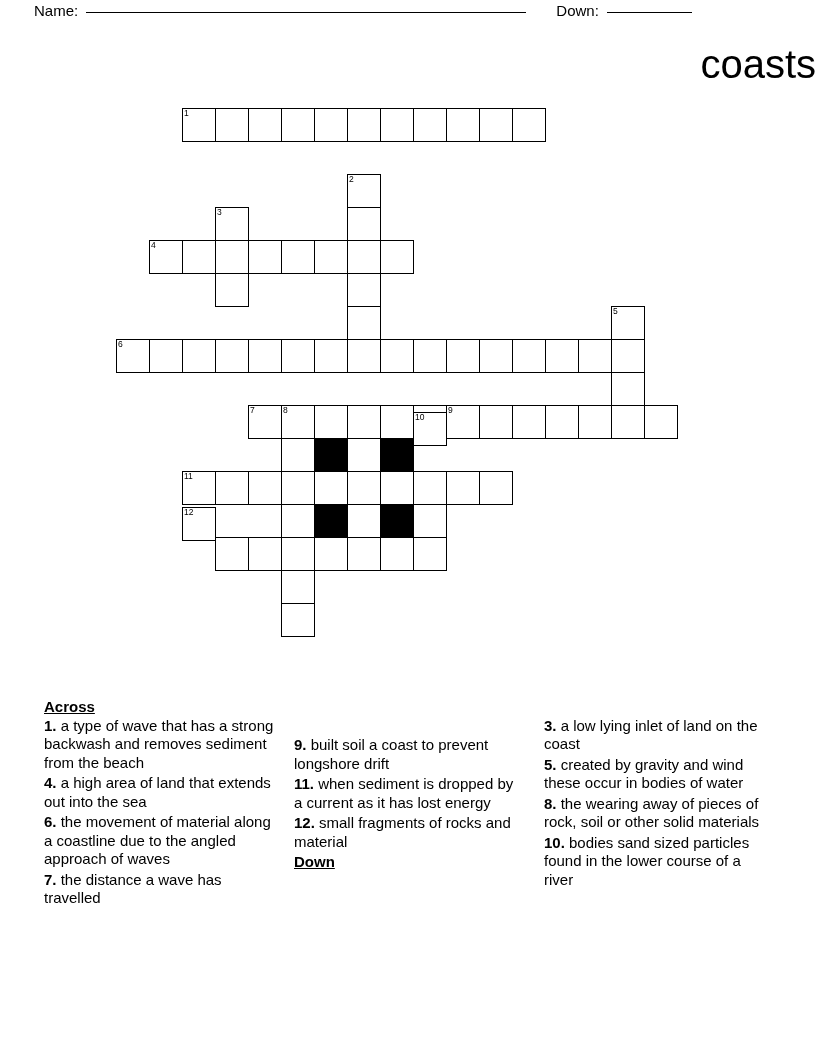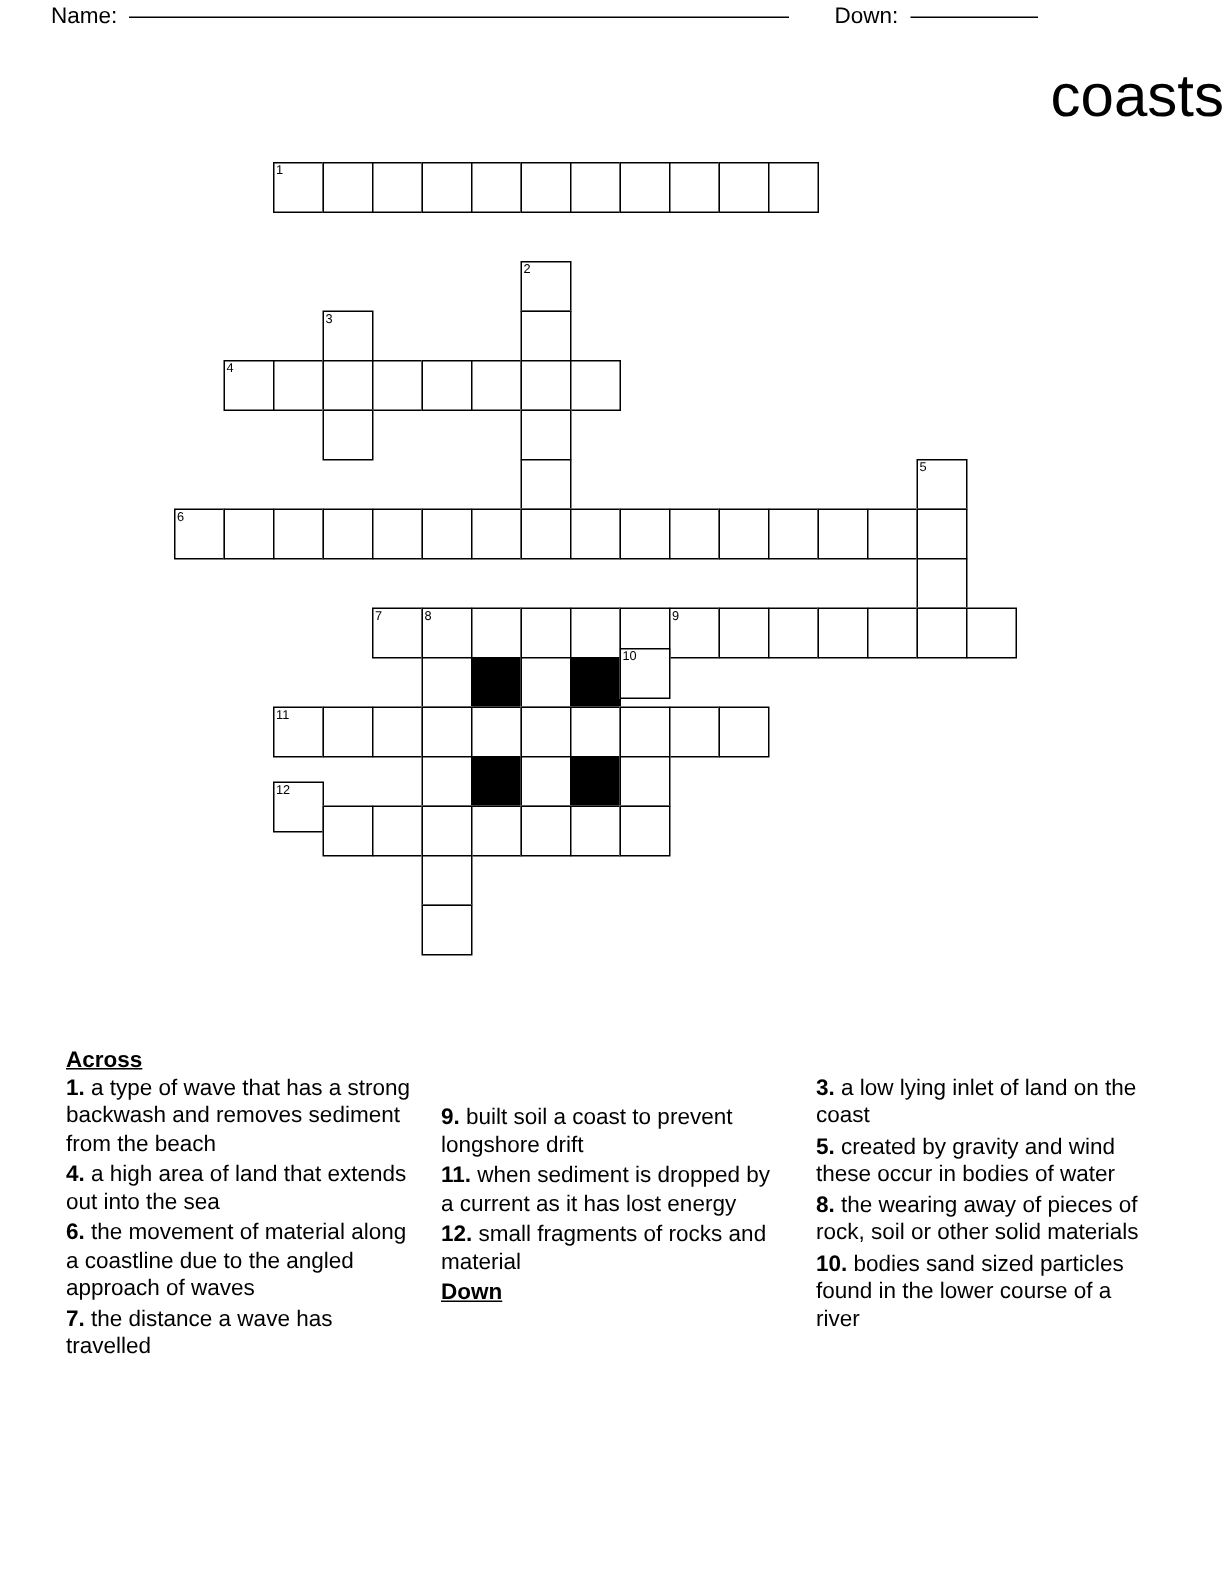--- a/index.html
+++ b/index.html
@@ -211,41 +211,41 @@
       <div class="cell" style="left: 479px; top: 405px;"></div>
       <div class="cell" style="left: 512px; top: 405px;"></div>
       <div class="cell" style="left: 545px; top: 405px;"></div>
       <div class="cell" style="left: 578px; top: 405px;"></div>
       <div class="cell" style="left: 611px; top: 405px;"></div>
       <div class="cell" style="left: 644px; top: 405px;"></div>
       <div class="cell" style="left: 281px; top: 438px;"></div>
       <div class="cell blocked" style="left: 314px; top: 438px;"></div>
       <div class="cell" style="left: 347px; top: 438px;"></div>
       <div class="cell blocked" style="left: 380px; top: 438px;"></div>
-      <div class="cell" style="left: 413px; top: 432px;">
+      <div class="cell" style="left: 413px; top: 412px;">
         <span class="num">10</span>
       </div>
       <div class="cell" style="left: 182px; top: 471px;">
         <span class="num">11</span>
       </div>
       <div class="cell" style="left: 215px; top: 471px;"></div>
       <div class="cell" style="left: 248px; top: 471px;"></div>
       <div class="cell" style="left: 281px; top: 471px;"></div>
       <div class="cell" style="left: 314px; top: 471px;"></div>
       <div class="cell" style="left: 347px; top: 471px;"></div>
       <div class="cell" style="left: 380px; top: 471px;"></div>
       <div class="cell" style="left: 413px; top: 471px;"></div>
       <div class="cell" style="left: 446px; top: 471px;"></div>
       <div class="cell" style="left: 479px; top: 471px;"></div>
       <div class="cell" style="left: 281px; top: 504px;"></div>
       <div class="cell blocked" style="left: 314px; top: 504px;"></div>
       <div class="cell" style="left: 347px; top: 504px;"></div>
       <div class="cell blocked" style="left: 380px; top: 504px;"></div>
       <div class="cell" style="left: 413px; top: 504px;"></div>
-      <div class="cell" style="left: 182px; top: 521px;">
+      <div class="cell" style="left: 182px; top: 507px;">
         <span class="num">12</span>
       </div>
       <div class="cell" style="left: 215px; top: 537px;"></div>
       <div class="cell" style="left: 248px; top: 537px;"></div>
       <div class="cell" style="left: 281px; top: 537px;"></div>
       <div class="cell" style="left: 314px; top: 537px;"></div>
       <div class="cell" style="left: 347px; top: 537px;"></div>
       <div class="cell" style="left: 380px; top: 537px;"></div>
       <div class="cell" style="left: 413px; top: 537px;"></div>
       <div class="cell" style="left: 281px; top: 570px;"></div>

